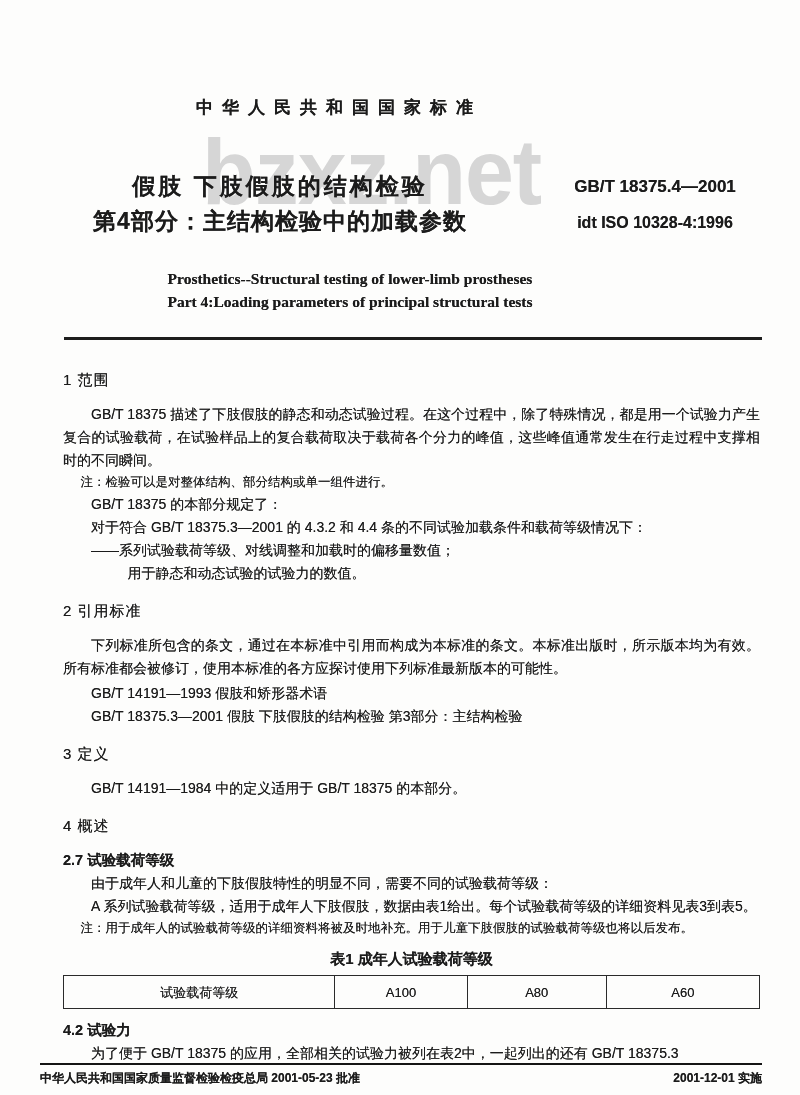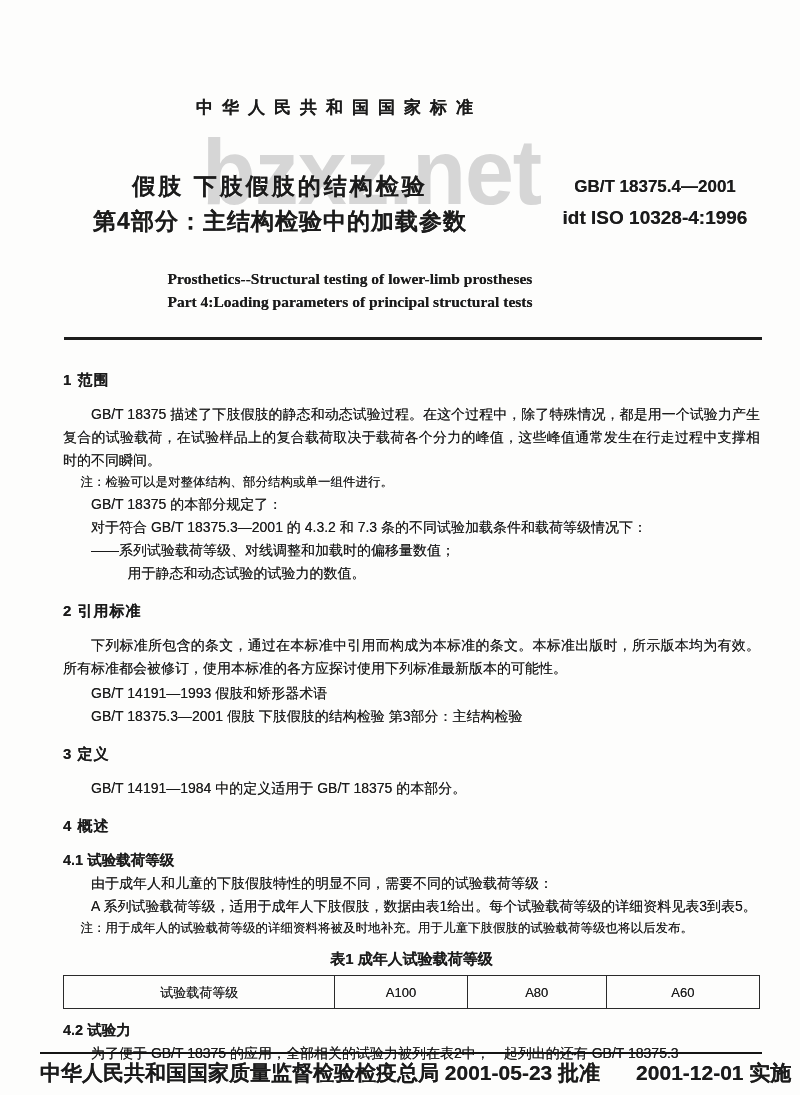--- a/index.html
+++ b/index.html
@@ -37,41 +37,41 @@
     font-weight:bold;
   }
   .cn-title .t1 { font-size:23px; letter-spacing:3px; white-space:nowrap; }
   .cn-title .t2 { font-size:23px; letter-spacing:1px; margin-top:4px; white-space:nowrap; }
   .std-no {
     position:absolute; top:6px; left:540px;
     width:230px; text-align:center;
     font-weight:bold; z-index:1;
   }
   .std-no .n1 { font-size:17px; white-space:nowrap; }
-  .std-no .n2 { font-size:19px; margin-top:10px; white-space:nowrap; }
+  .std-no .n2 { font-size:16px; margin-top:17px; white-space:nowrap; }
   .en-title {
     margin-top:30px; margin-left:10px;
     width:680px; text-align:center;
     font-family:"Liberation Serif", serif;
     font-weight:bold; font-size:15.5px;
     line-height:23px;
   }
   .head-rule {
     margin:24px 38px 0 64px;
     height:3px; background:#1d1d1d;
   }
   .content {
     position:relative; z-index:1;
     margin:0 40px 0 63px;
     padding-top:14px;
     font-size:14px;
     line-height:23px;
     text-align:justify;
   }
-  .sec-h { font-size:15px; font-weight:bold; margin-top:14px; margin-bottom:12px; letter-spacing:1px; }
+  .sec-h { font-size:15px; font-weight:normal; margin-top:14px; margin-bottom:12px; letter-spacing:1px; }
   .sub-h { font-size:14.5px; font-weight:bold; margin-top:10px; }
   .para { text-indent:2em; }
   .note  { font-size:12.5px; line-height:21px; padding-left:1.4em; }
   .dash-item { padding-left:2em; }
   .sub-item  { padding-left:4.6em; }
   .gap-s { margin-top:2px; }
   .tbl-caption { text-align:center; font-weight:bold; font-size:15px; margin-top:8px; }
   table.t1 {
     width:100%; margin-top:5px;
     border-collapse:collapse;
@@ -88,21 +88,21 @@
   table.t1 td.c1 { width:19%;text-align:center; }
   table.t1 td.c2 { width:20%; }
   table.t1 td.c3 { width:22%; }
   .footer {
     position:absolute; left:40px; right:38px; bottom:8px;
     z-index:1;
   }
   .foot-rule { height:2.5px; background:#141414; margin-bottom:5px; }
   .foot-row {
     display:flex; justify-content:space-between; align-items:baseline;
-    font-size:21px; font-weight:bold;
+    font-size:12px; font-weight:bold;
     white-space:nowrap;
     gap:36px;
   }
 </style>
 </head>
 <body>
 
 <div class="page">
 
   <div class="watermark">bzxz.net</div>
@@ -126,34 +126,34 @@
   </div>
 
   <div class="head-rule"></div>
 
   <div class="content">
 
     <div class="sec-h">1  范围</div>
     <div class="para">GB/T 18375 描述了下肢假肢的静态和动态试验过程。在这个过程中，除了特殊情况，都是用一个试验力产生复合的试验载荷，在试验样品上的复合载荷取决于载荷各个分力的峰值，这些峰值通常发生在行走过程中支撑相时的不同瞬间。</div>
     <div class="note">注：检验可以是对整体结构、部分结构或单一组件进行。</div>
     <div class="para">GB/T 18375 的本部分规定了：</div>
-    <div class="para">对于符合 GB/T 18375.3—2001 的 4.3.2 和 7.3 条的不同试验加载条件和载荷等级情况下：</div>
+    <div class="para">对于符合 GB/T 18375.3—2001 的 4.3.2 和 4.4 条的不同试验加载条件和载荷等级情况下：</div>
     <div class="dash-item">——系列试验载荷等级、对线调整和加载时的偏移量数值；</div>
     <div class="sub-item">用于静态和动态试验的试验力的数值。</div>
 
     <div class="sec-h">2  引用标准</div>
     <div class="para">下列标准所包含的条文，通过在本标准中引用而构成为本标准的条文。本标准出版时，所示版本均为有效。所有标准都会被修订，使用本标准的各方应探讨使用下列标准最新版本的可能性。</div>
     <div class="para gap-s">GB/T 14191—1993  假肢和矫形器术语</div>
     <div class="para">GB/T 18375.3—2001  假肢  下肢假肢的结构检验  第3部分：主结构检验</div>
 
     <div class="sec-h">3  定义</div>
     <div class="para">GB/T 14191—1984 中的定义适用于 GB/T 18375 的本部分。</div>
 
     <div class="sec-h">4  概述</div>
-    <div class="sub-h">4.1  试验载荷等级</div>
+    <div class="sub-h">2.7  试验载荷等级</div>
     <div class="para">由于成年人和儿童的下肢假肢特性的明显不同，需要不同的试验载荷等级：</div>
     <div class="para">A 系列试验载荷等级，适用于成年人下肢假肢，数据由表1给出。每个试验载荷等级的详细资料见表3到表5。</div>
     <div class="note">注：用于成年人的试验载荷等级的详细资料将被及时地补充。用于儿童下肢假肢的试验载荷等级也将以后发布。</div>
 
     <div class="tbl-caption">表1  成年人试验载荷等级</div>
     <table class="t1">
       <tbody>
         <tr>
           <td class="c0">试验载荷等级</td>
           <td class="c1">A100</td>

